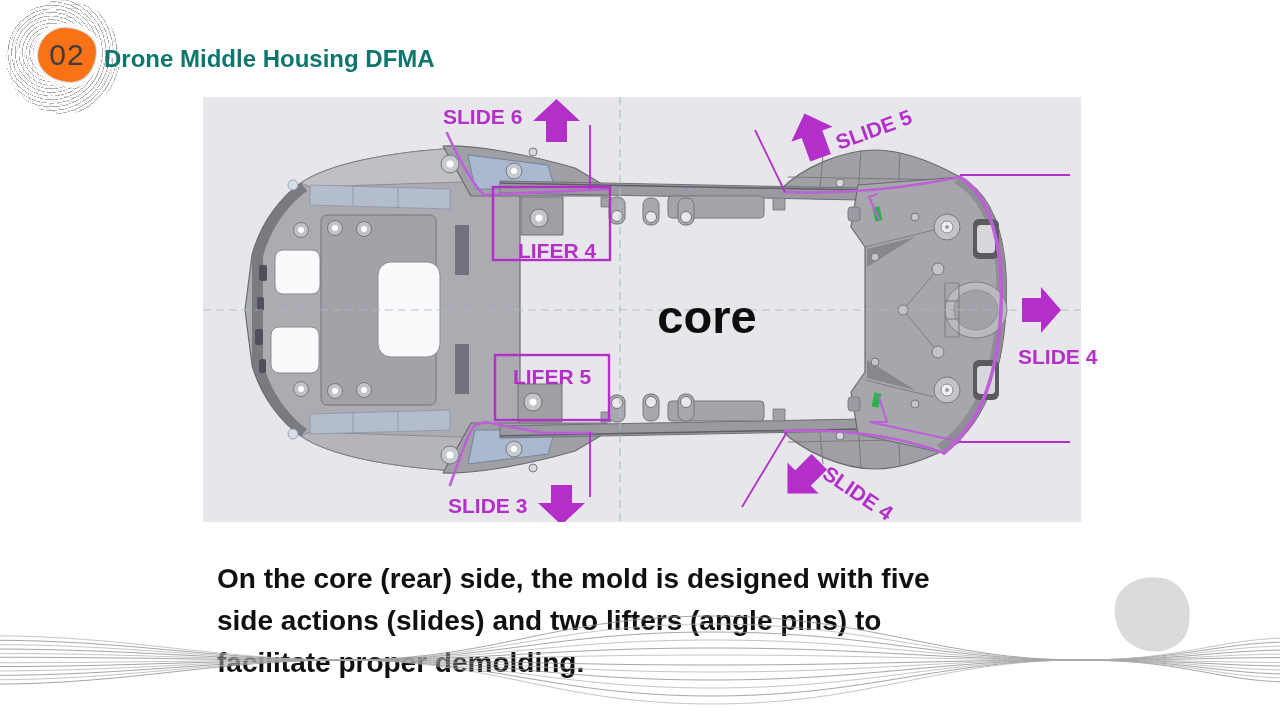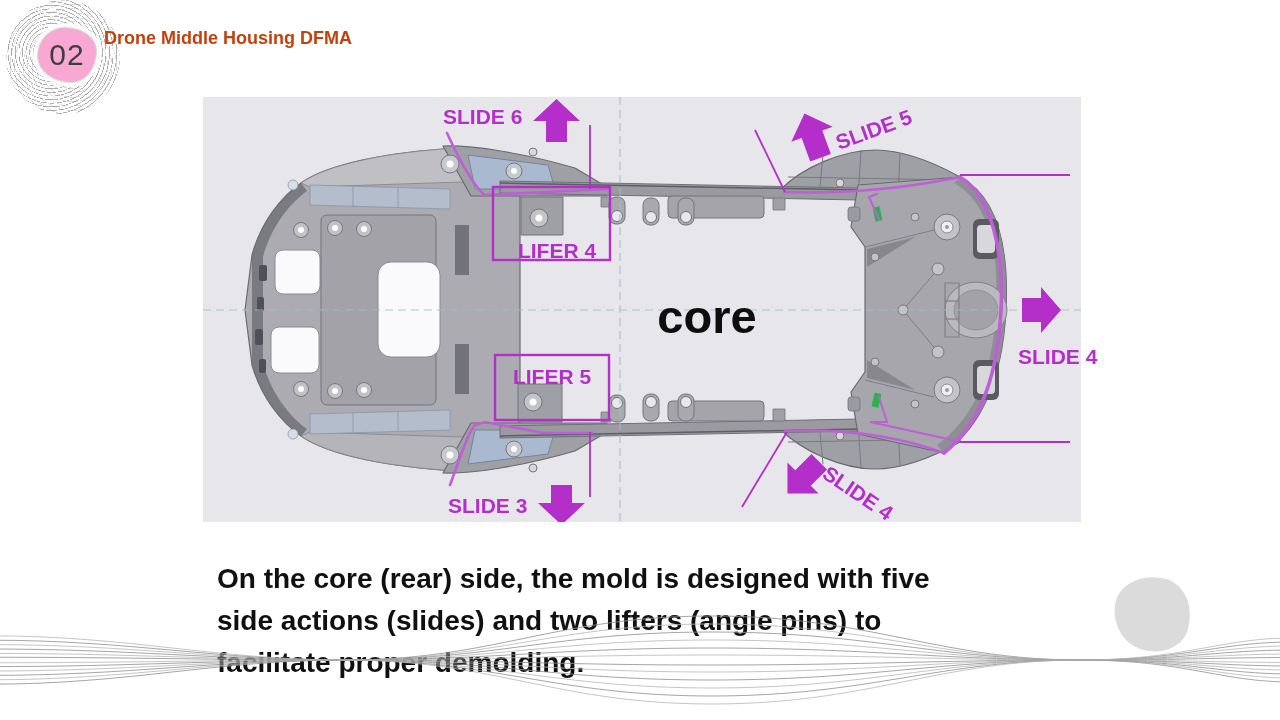--- a/index.html
+++ b/index.html
@@ -6,26 +6,26 @@
   html,body { width:1280px; height:720px; background:#ffffff; overflow:hidden;
               font-family:"Liberation Sans", sans-serif; position:relative; }
   .stage { position:absolute; left:0; top:0; width:1280px; height:720px; }
 
   
   .ornament { position:absolute; left:6px; top:0px; width:114px; height:114px; border-radius:50%;
     background:
       repeating-radial-gradient(circle at 40% 46%, rgba(70,70,70,.50) 0 0.7px, rgba(255,255,255,0) 0.7px 3.6px),
       repeating-radial-gradient(circle at 58% 58%, rgba(120,120,120,.30) 0 0.7px, rgba(255,255,255,0) 0.7px 4.4px);
     opacity:.85; }
-  .page-badge { position:absolute; left:37px; top:27px; width:60px; height:56px; background:#f9a8d4;
+  .page-badge { position:absolute; left:37px; top:27px; width:60px; height:56px; background:#f97316;
     border:1px solid #d9d9d9; border-radius:46% 54% 42% 58% / 52% 42% 58% 48%;
     box-shadow:0 0 0 4px rgba(255,255,255,.85);
     display:flex; align-items:center; justify-content:center; }
   .page-badge span { font-size:30px; color:#3d3d3d; letter-spacing:1px; }
-  .slide-title { position:absolute; left:104px; top:28px; font-size:18px; font-weight:bold; color:#c2410c; }
+  .slide-title { position:absolute; left:104px; top:45px; font-size:24px; font-weight:bold; color:#0f766e; }
 
   
   .diagram { position:absolute; left:203px; top:97px; width:917px; height:521px; }
   svg text { font-family:"Liberation Sans", sans-serif; }
   .ann-label { font-size:21px; font-weight:bold; fill:#B42FC9; }
   .core-label { font-size:47px; font-weight:bold; fill:#0e0e0e; }
 
   
   .caption { position:absolute; left:217px; top:558px; width:758px; font-size:28px;
              font-weight:600; color:#101010; line-height:1.5; }

